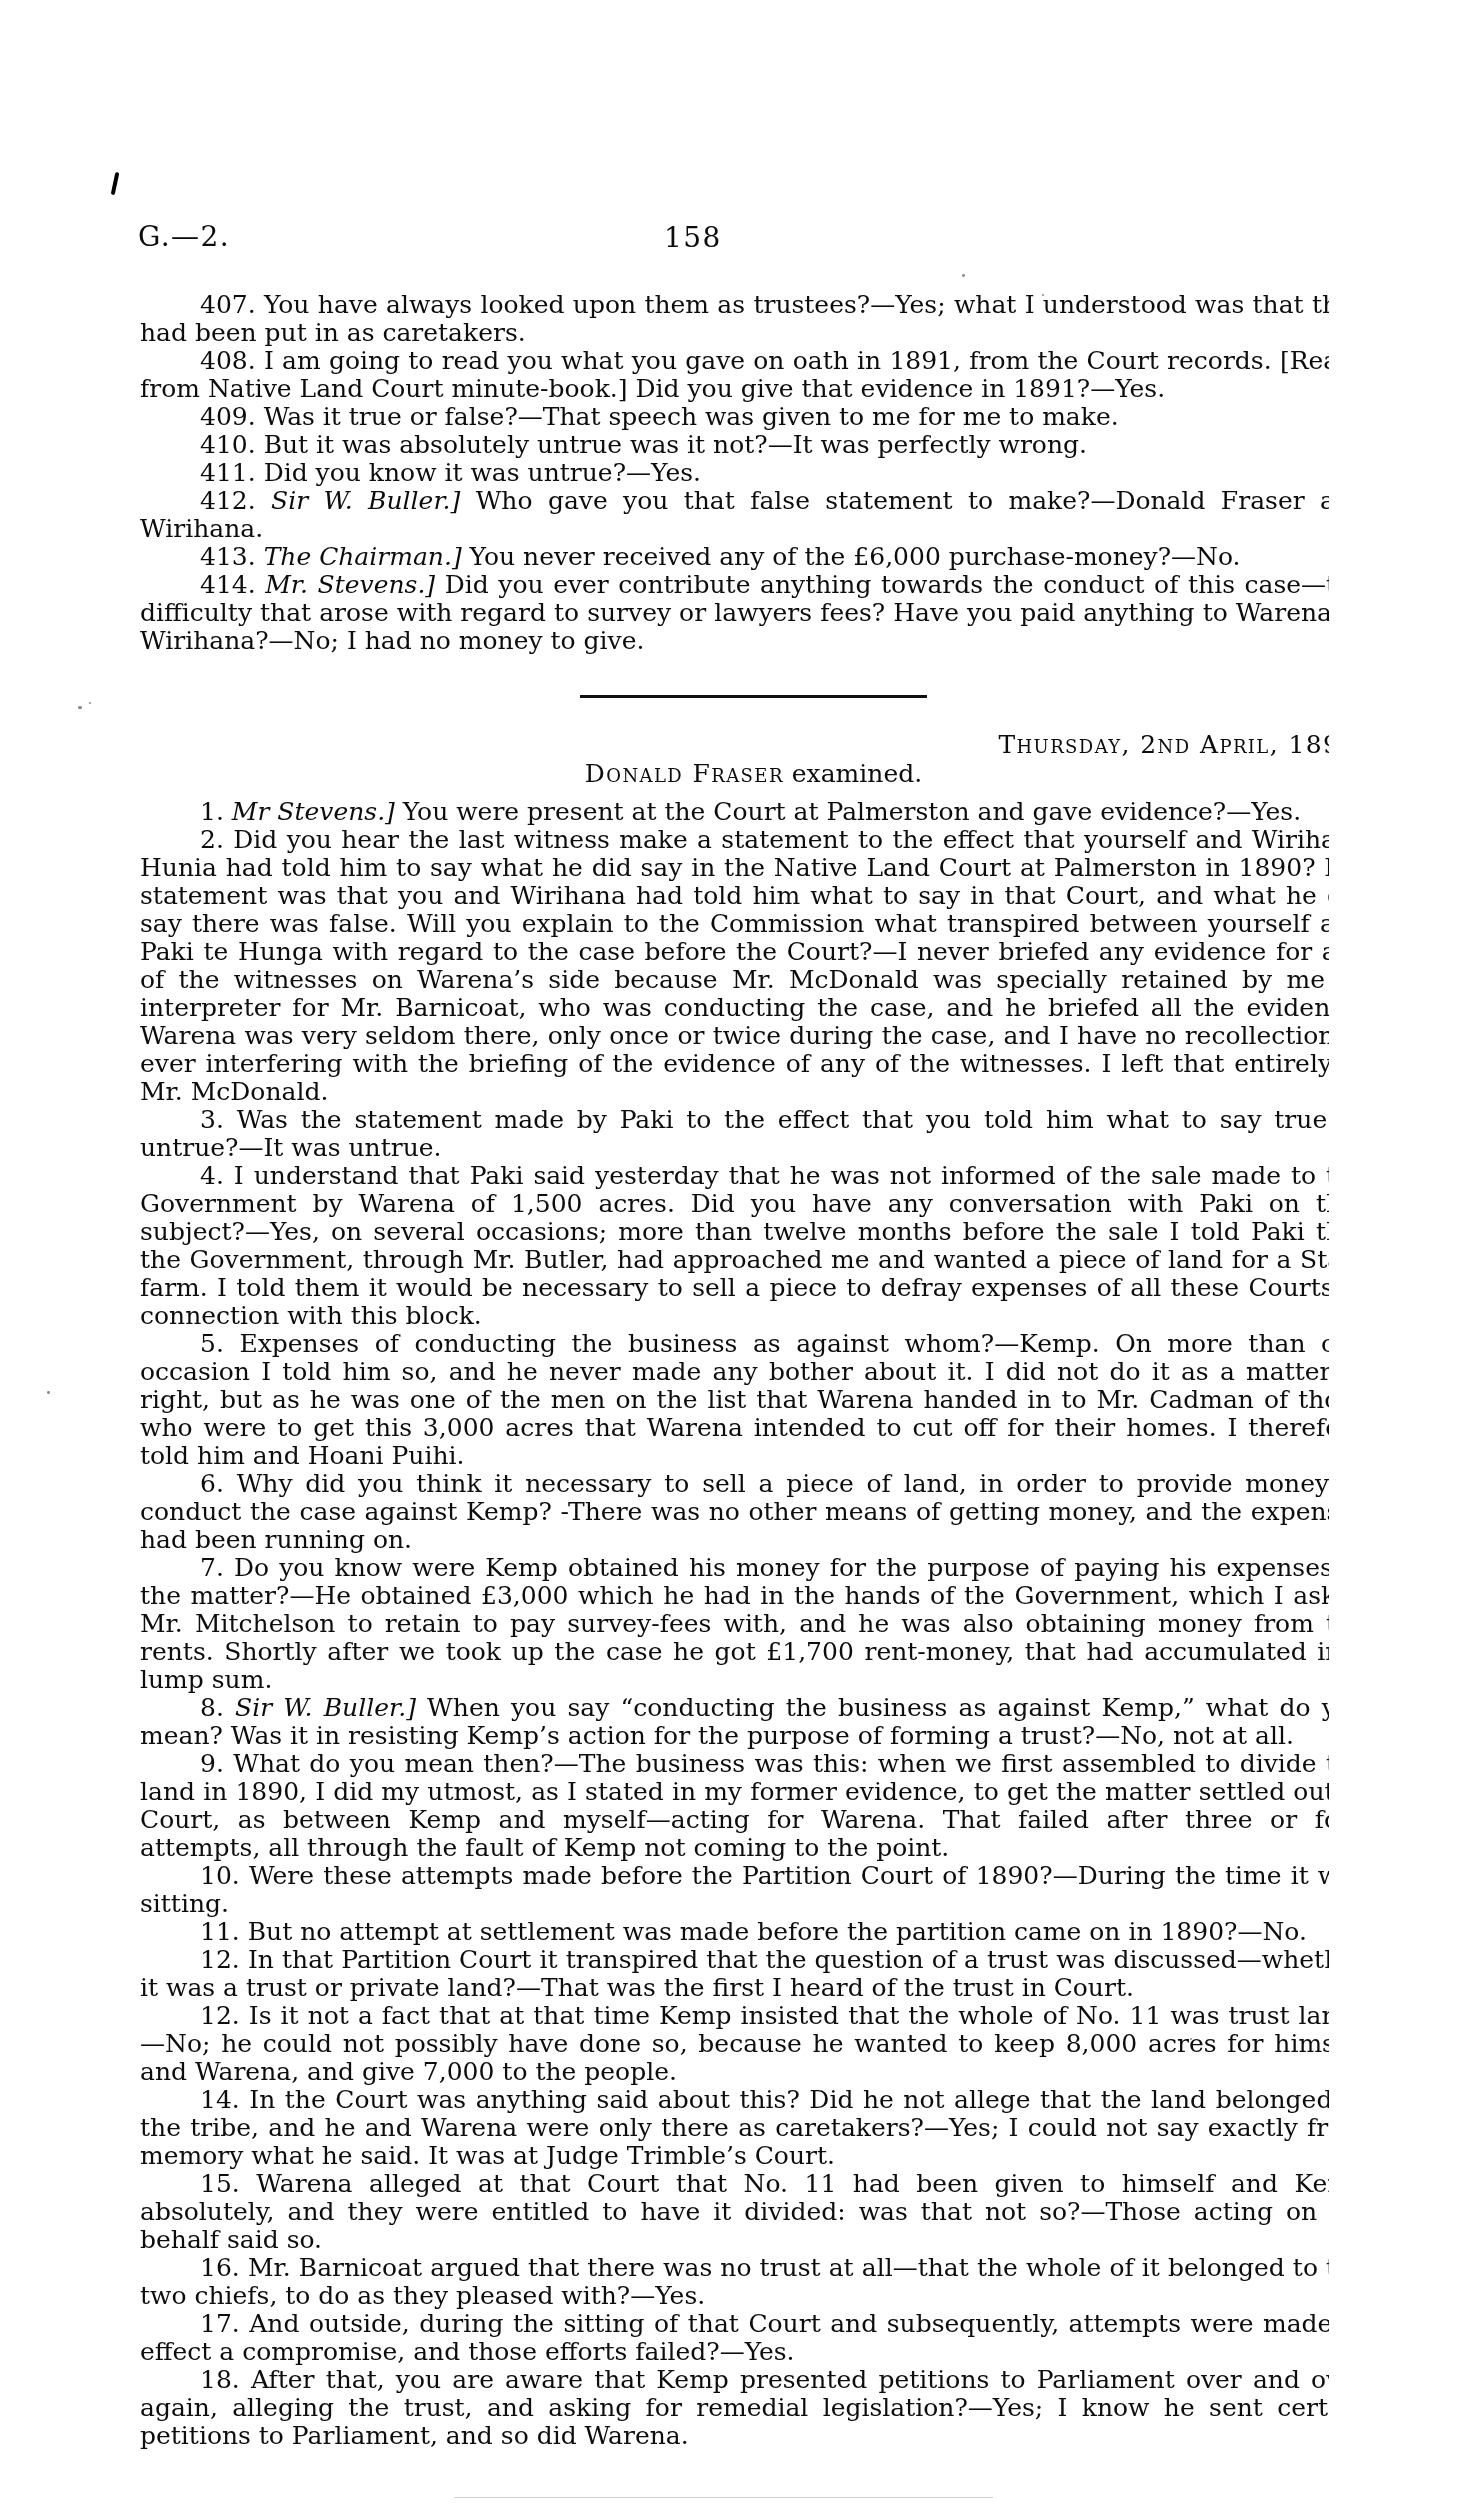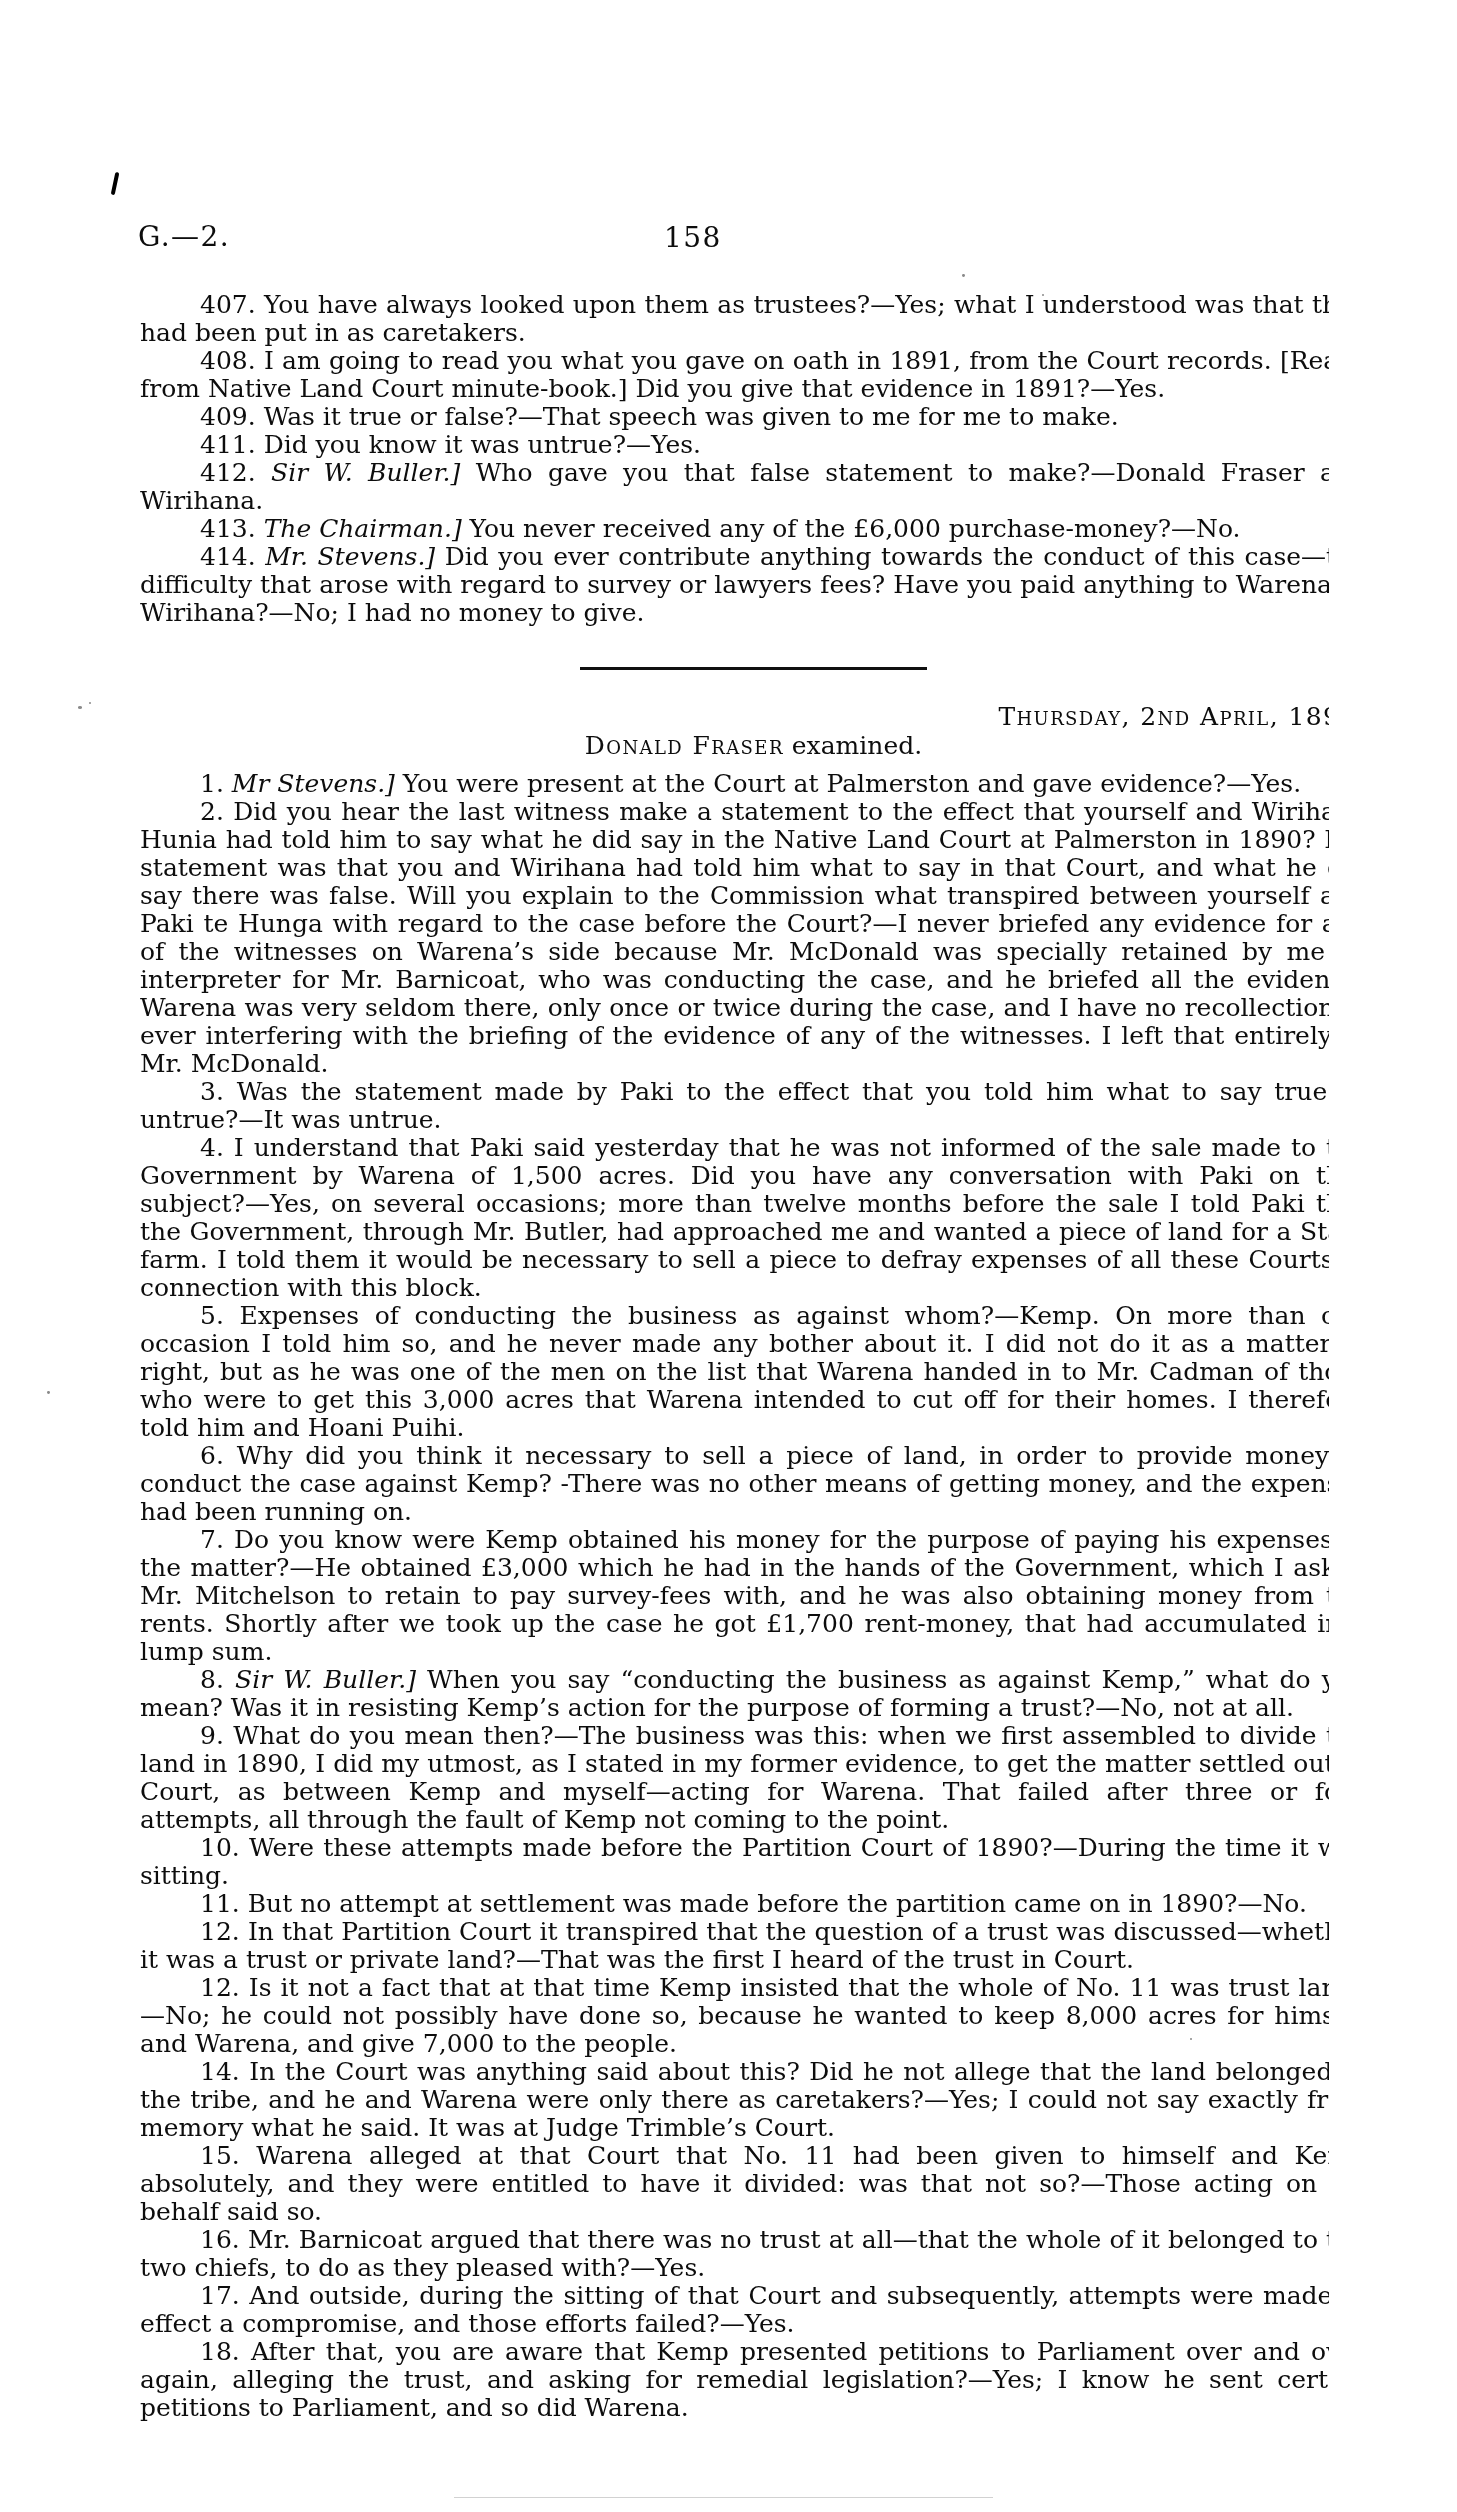--- a/index.html
+++ b/index.html
@@ -99,20 +99,21 @@
 
   <div class="doc-ref">G.—2.</div>
   <div class="page-num">158</div>
 
   <div class="body-text">
 
     <div>
       <p class="qa"><span>407.</span> <i class="speaker"></i> <span>You have always looked upon them as trustees?—Yes; what I understood was that they had been put in as caretakers.</span></p>
       <p class="qa"><span>408.</span> <i class="speaker"></i> <span>I am going to read you what you gave on oath in 1891, from the Court records. [Reads from Native Land Court minute-book.] Did you give that evidence in 1891?—Yes.</span></p>
       <p class="qa"><span>409.</span> <i class="speaker"></i> <span>Was it true or false?—That speech was given to me for me to make.</span></p>
+      <p class="qa"><span>410.</span> <i class="speaker"></i> <span>But it was absolutely untrue was it not?—It was perfectly wrong.</span></p>
       <p class="qa"><span>411.</span> <i class="speaker"></i> <span>Did you know it was untrue?—Yes.</span></p>
       <p class="qa"><span>412.</span> <i class="speaker">Sir W. Buller.]</i> <span>Who gave you that false statement to make?—Donald Fraser and Wirihana.</span></p>
       <p class="qa"><span>413.</span> <i class="speaker">The Chairman.]</i> <span>You never received any of the £6,000 purchase-money?—No.</span></p>
       <p class="qa"><span>414.</span> <i class="speaker">Mr. Stevens.]</i> <span>Did you ever contribute anything towards the conduct of this case—the difficulty that arose with regard to survey or lawyers fees? Have you paid anything to Warena or Wirihana?—No; I had no money to give.</span></p>
     </div>
 
     <div class="rule"></div>
 
     <p class="heading-date">Thursday, 2nd April, 1896.</p>
     <p class="heading-witness"><span class="sc">Donald Fraser</span> <span>examined.</span></p>

